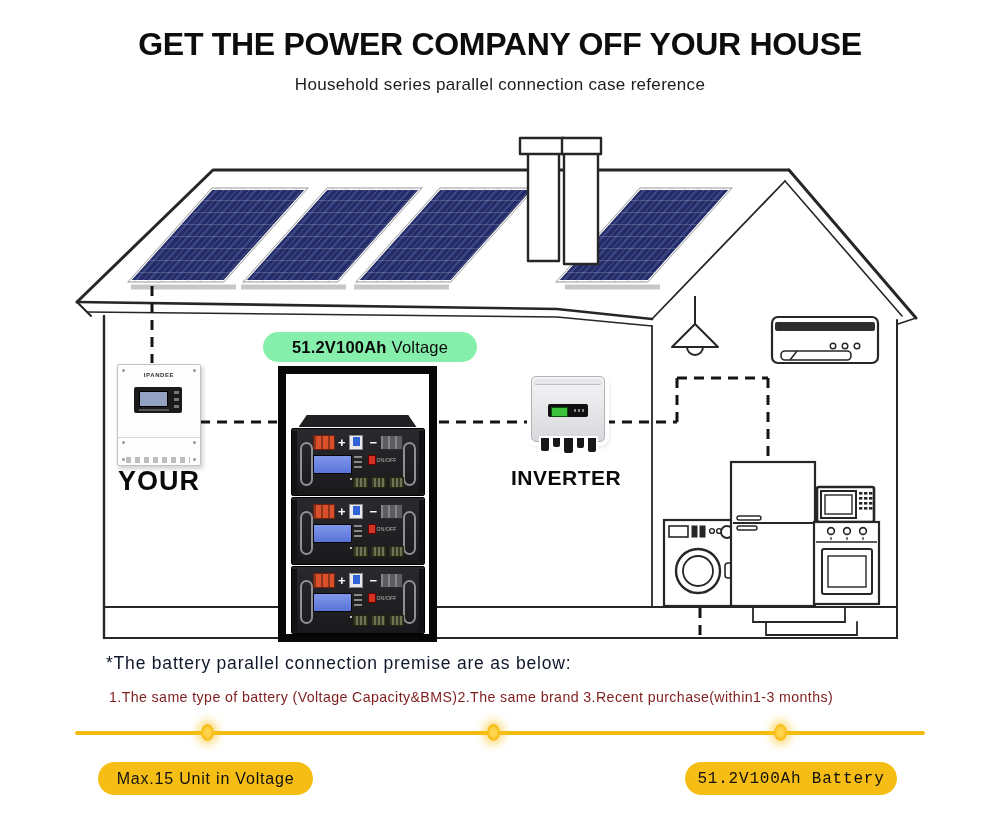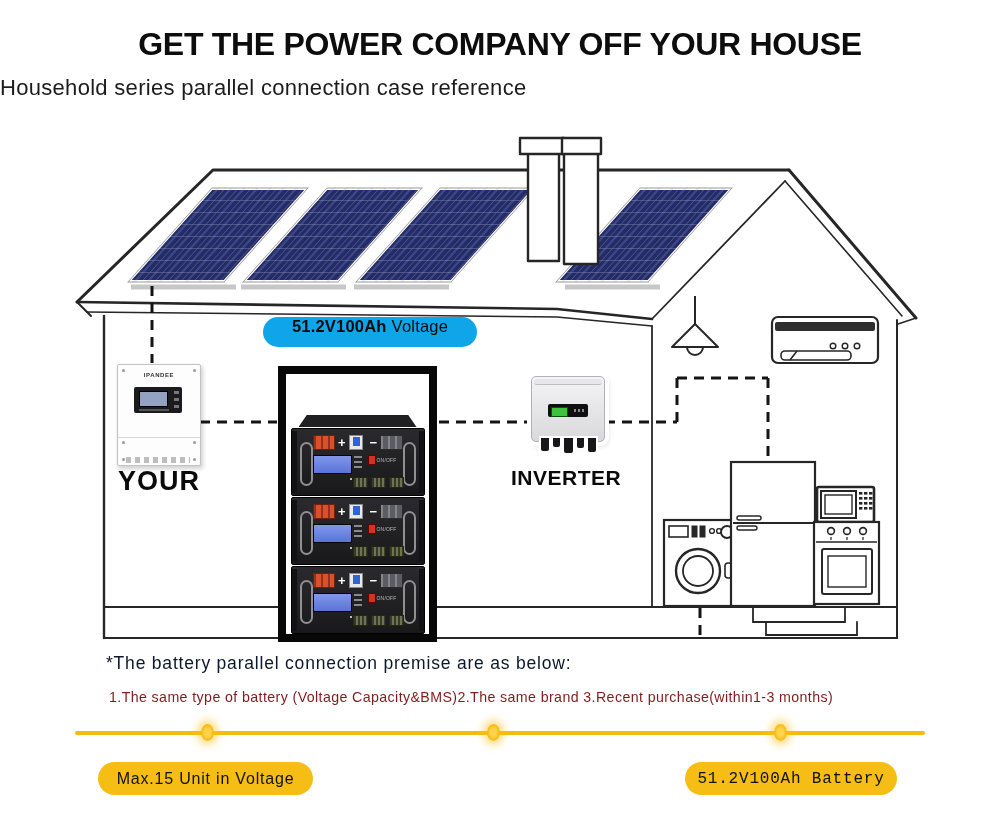--- a/index.html
+++ b/index.html
@@ -2,31 +2,31 @@
 <html><head>
 <meta charset="utf-8">
 <style>
   html,body{margin:0;padding:0;background:#fff;}
   body{font-family:"Liberation Sans", sans-serif;}
   .stage{position:relative;width:1000px;height:832px;background:#fff;overflow:hidden;padding-left:32px;}
 
   
   .title{position:absolute;top:26px;left:0;width:1000px;text-align:center;
          font-size:32px;font-weight:800;color:#0d0d0d;letter-spacing:-.3px;}
-  .subtitle{position:absolute;top:75px;left:0;width:1000px;
-            font-size:22px;color:#1c1c1c;letter-spacing:.3px;}
+  .subtitle{position:absolute;top:75px;left:0;width:1000px;text-align:center;
+            font-size:17px;color:#1c1c1c;letter-spacing:.3px;}
 
   
   svg.house{position:absolute;left:0;top:0;z-index:1;}
 
   
 
   
-  .badge{position:absolute;left:263px;top:317px;width:214px;height:30px;z-index:5;
-         background:#0ea5e9;border-radius:16px;display:flex;align-items:flex-start;justify-content:center;
+  .badge{position:absolute;left:263px;top:332px;width:214px;height:30px;z-index:5;
+         background:#86efac;border-radius:16px;display:flex;align-items:center;justify-content:center;
          font-size:16.5px;color:#0a0a0a;letter-spacing:.2px;}
   .badge b{font-weight:800;margin-right:5px;}
 
   
   .mppt{position:absolute;left:117px;top:364px;width:82px;height:100px;z-index:4;
         background:#fdfdfd;border:1px solid #c3c3c6;border-radius:2px;
         box-shadow:1.5px 2.5px 4px rgba(0,0,0,.18);}
   .mppt .brand{position:absolute;top:7px;left:0;width:100%;text-align:center;
                font-size:6px;font-weight:800;color:#333;letter-spacing:.6px;}
   .mppt .screw{position:absolute;width:3px;height:3px;border-radius:50%;background:#9a9a9a;}

